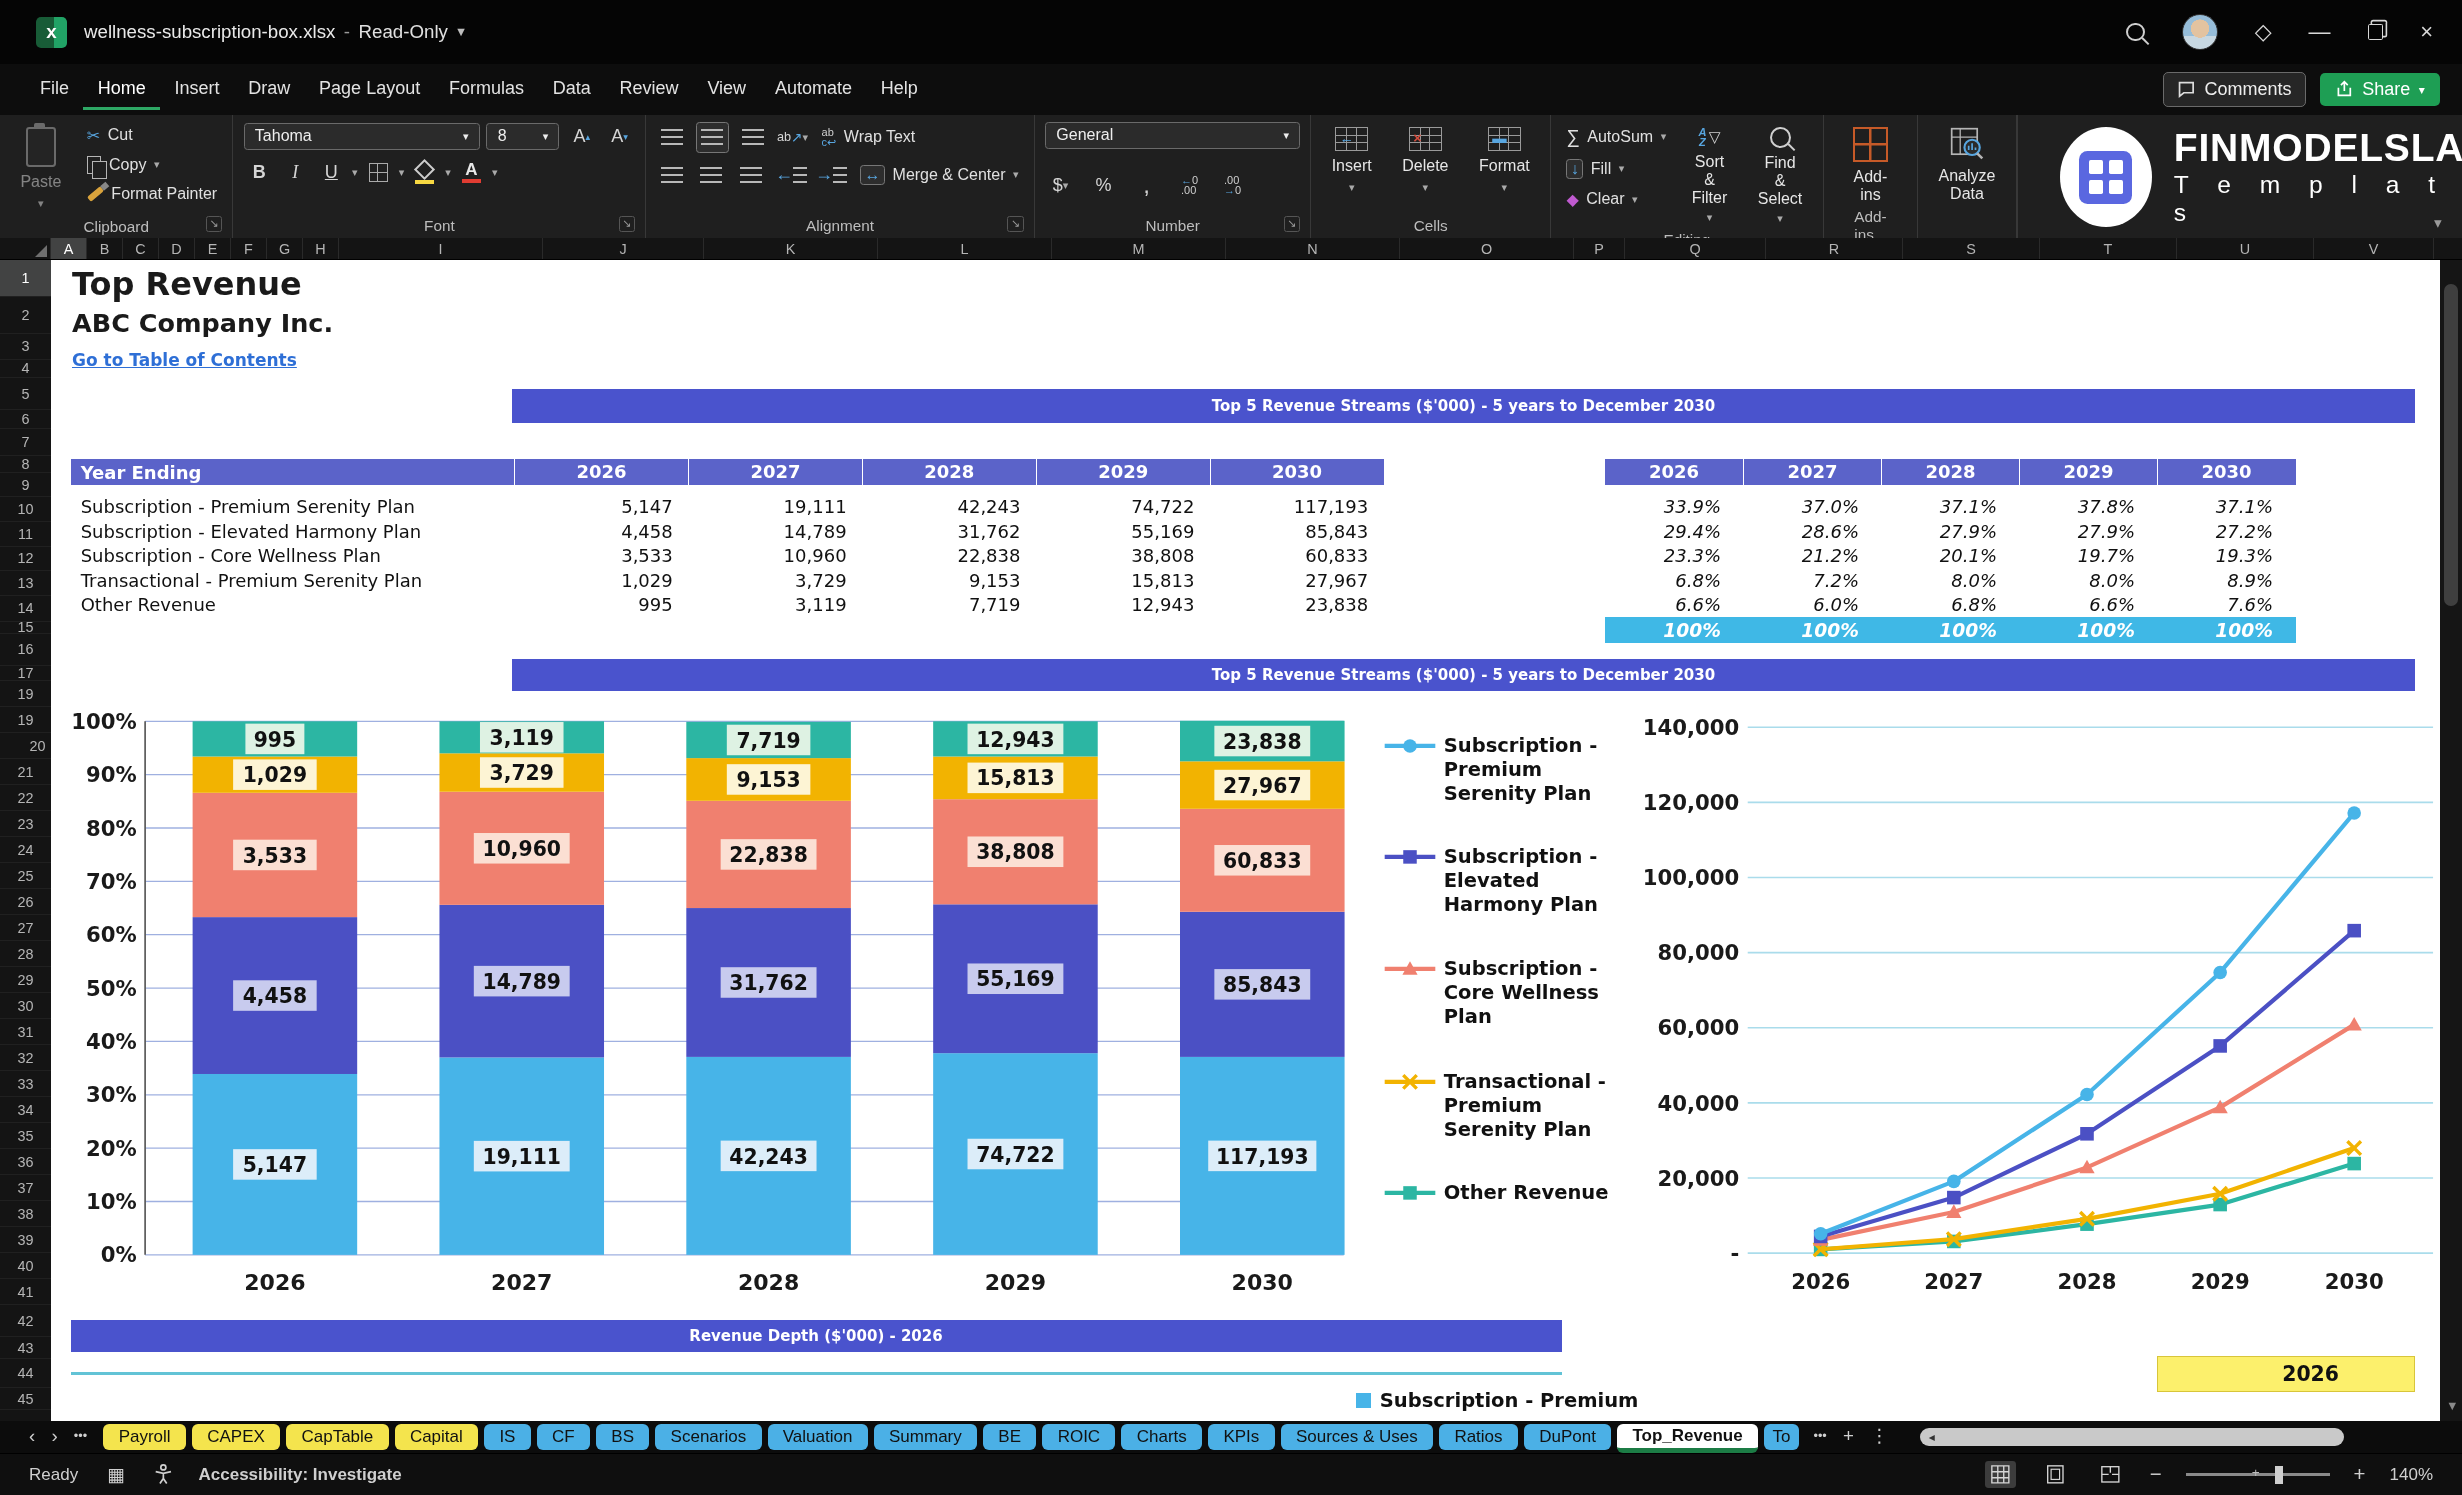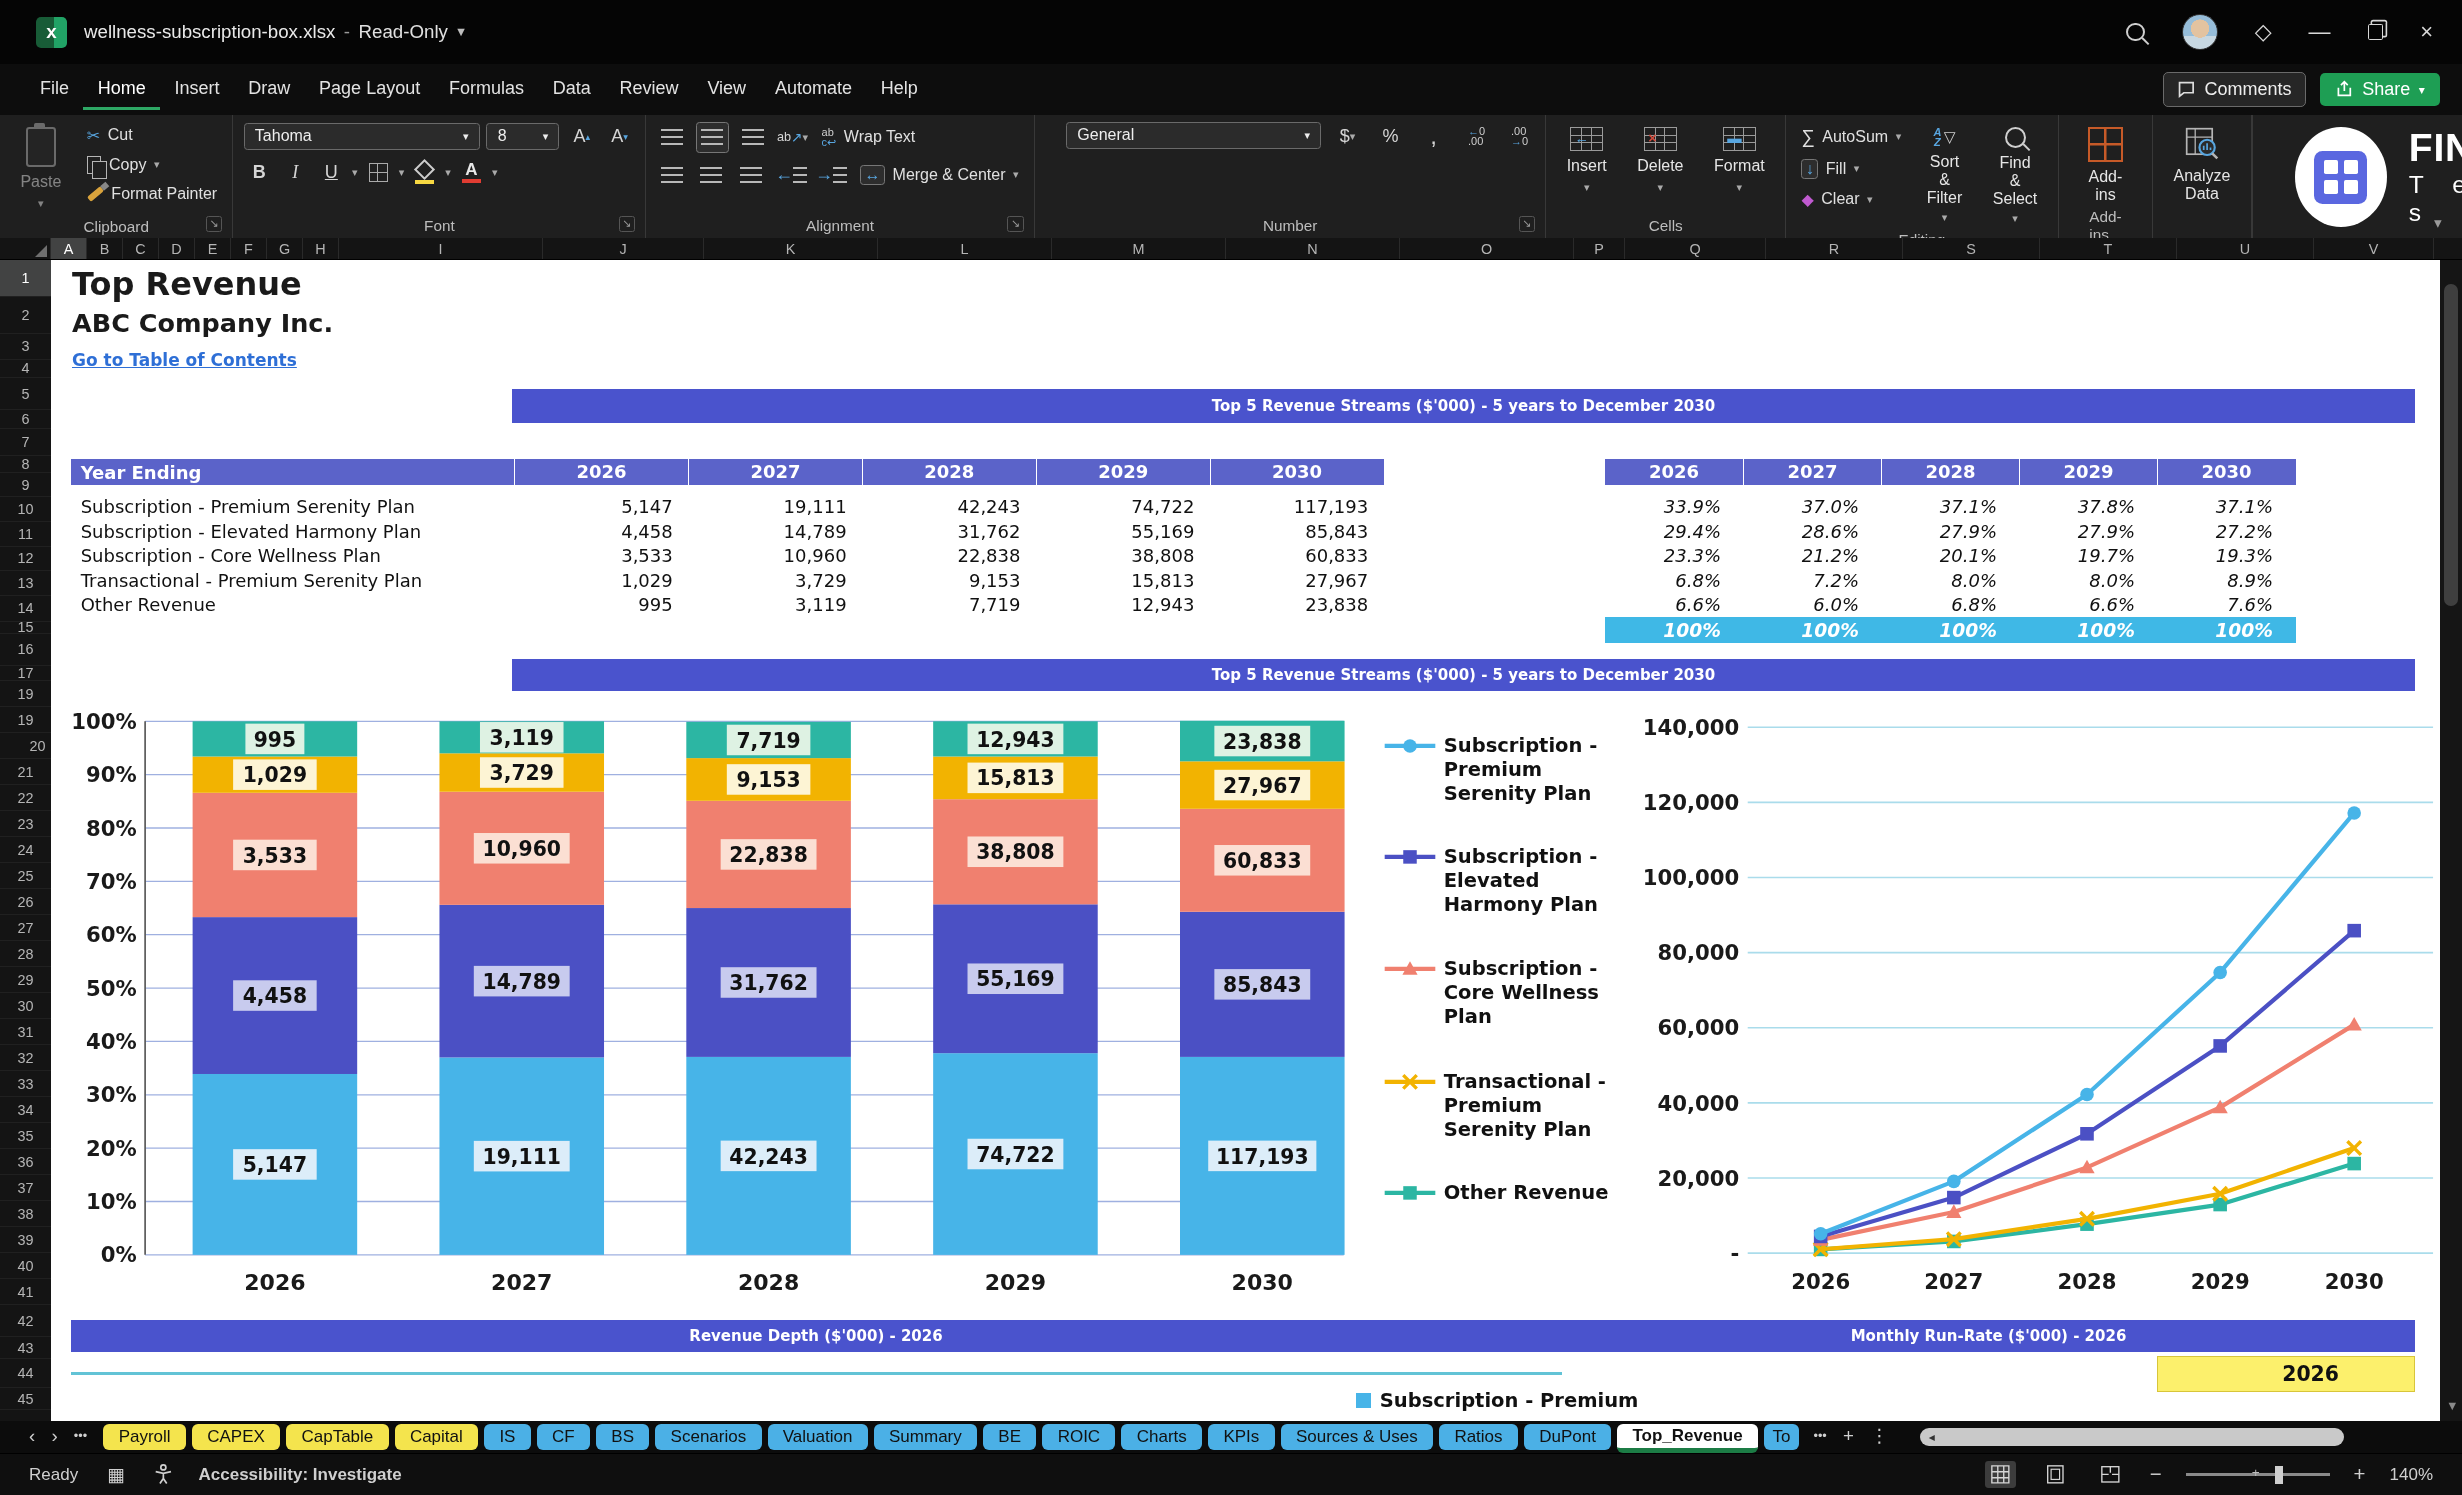--- a/index.html
+++ b/index.html
@@ -325,21 +325,21 @@
             </div>
         </div>
       </div>
       <div class="rlabel">
           <span>Alignment</span>
           <span class="launcher">↘</span>
         </div>
     </div>
 
     <div class="rgroup">
-      <div class="rbody" style="flex-direction:row;gap:11px;margin-left:21px;">
+      <div class="rbody" style="flex-direction:column;gap:22px;">
         <div class="combo" style="width:255px;">
             <span>General</span>
             <span style="font-size:11px;">▾</span>
           </div>
         <div style="display:flex;gap:12px;align-items:center;">
           <span class="iconbtn">$ <span style="font-size:11px;color:#aaa;">▾</span></span>
           <span class="iconbtn">%</span>
           <span class="iconbtn" style="font-size:24px;">,</span>
           <span class="iconbtn tinytxt">
               <span><span class="blue">←</span>0<br>.00</span>
@@ -840,21 +840,20 @@
             <circle cx="560" cy="470.9" r="8" fill="#47b4e8"></circle>
             <circle cx="717" cy="327.1" r="8" fill="#47b4e8"></circle>
             <circle cx="875" cy="139" r="8" fill="#47b4e8"></circle>
             <text x="246" y="700" text-anchor="middle" font-size="25" font-weight="bold" fill="#1a1a1a">2026</text>
             <text x="403" y="700" text-anchor="middle" font-size="25" font-weight="bold" fill="#1a1a1a">2027</text>
             <text x="560" y="700" text-anchor="middle" font-size="25" font-weight="bold" fill="#1a1a1a">2028</text>
             <text x="717" y="700" text-anchor="middle" font-size="25" font-weight="bold" fill="#1a1a1a">2029</text>
             <text x="875" y="700" text-anchor="middle" font-size="25" font-weight="bold" fill="#1a1a1a">2030</text>
           </svg></div>
       <div id="banner-depth" class="banner">Revenue Depth ($'000) - 2026</div>
-      <div id="banner-runrate" class="banner">Monthly Run-Rate ($'000) - 2026</div>
       <div id="yellowcell">2026</div>
       <div id="tealline"></div>
       <div id="legendfrag">
           <span class="sq"></span>
           <span>Subscription - Premium</span>
         </div>
     </div>
     <div id="vscroll">
       <div class="vthumb"></div>
       <span class="vdown">▼</span>

